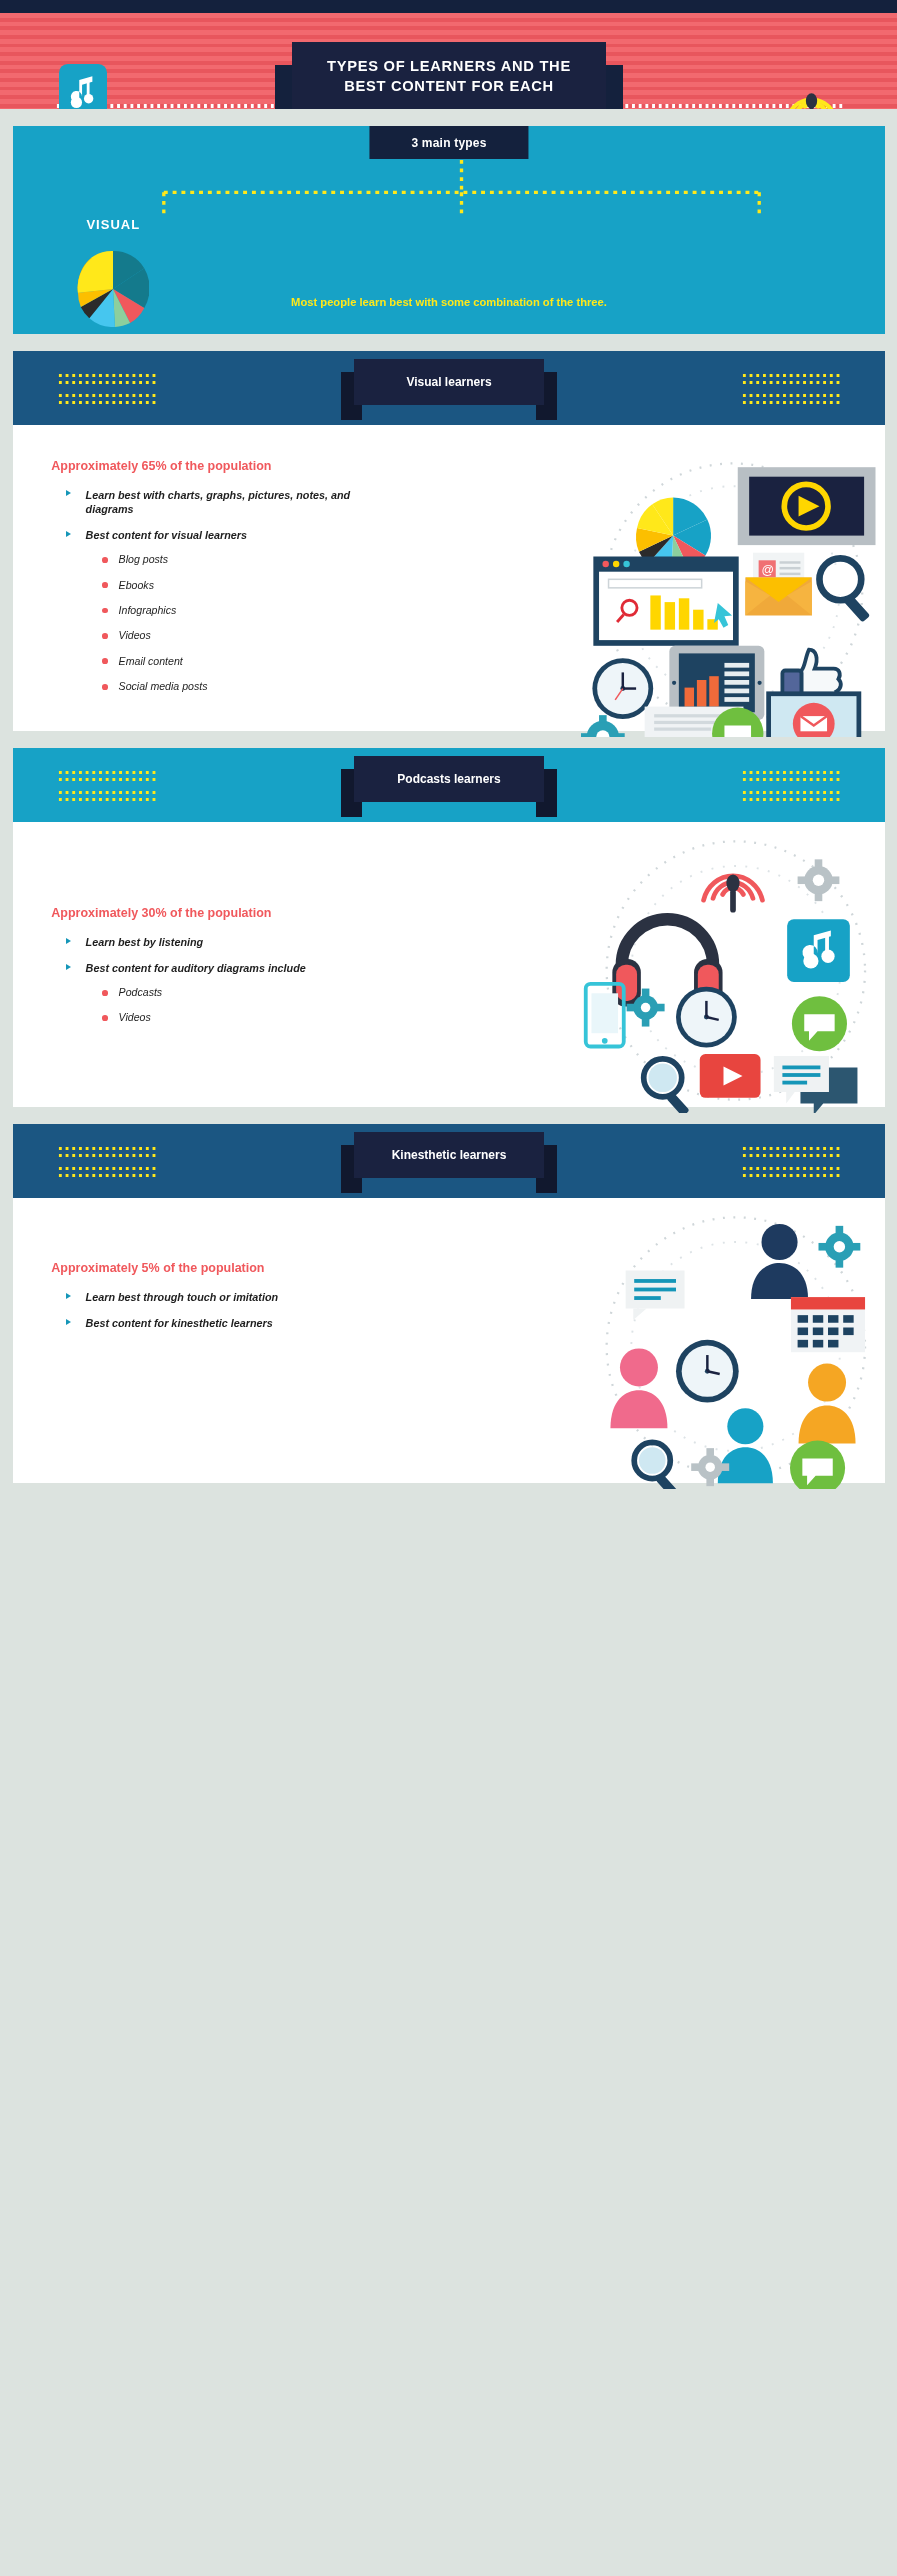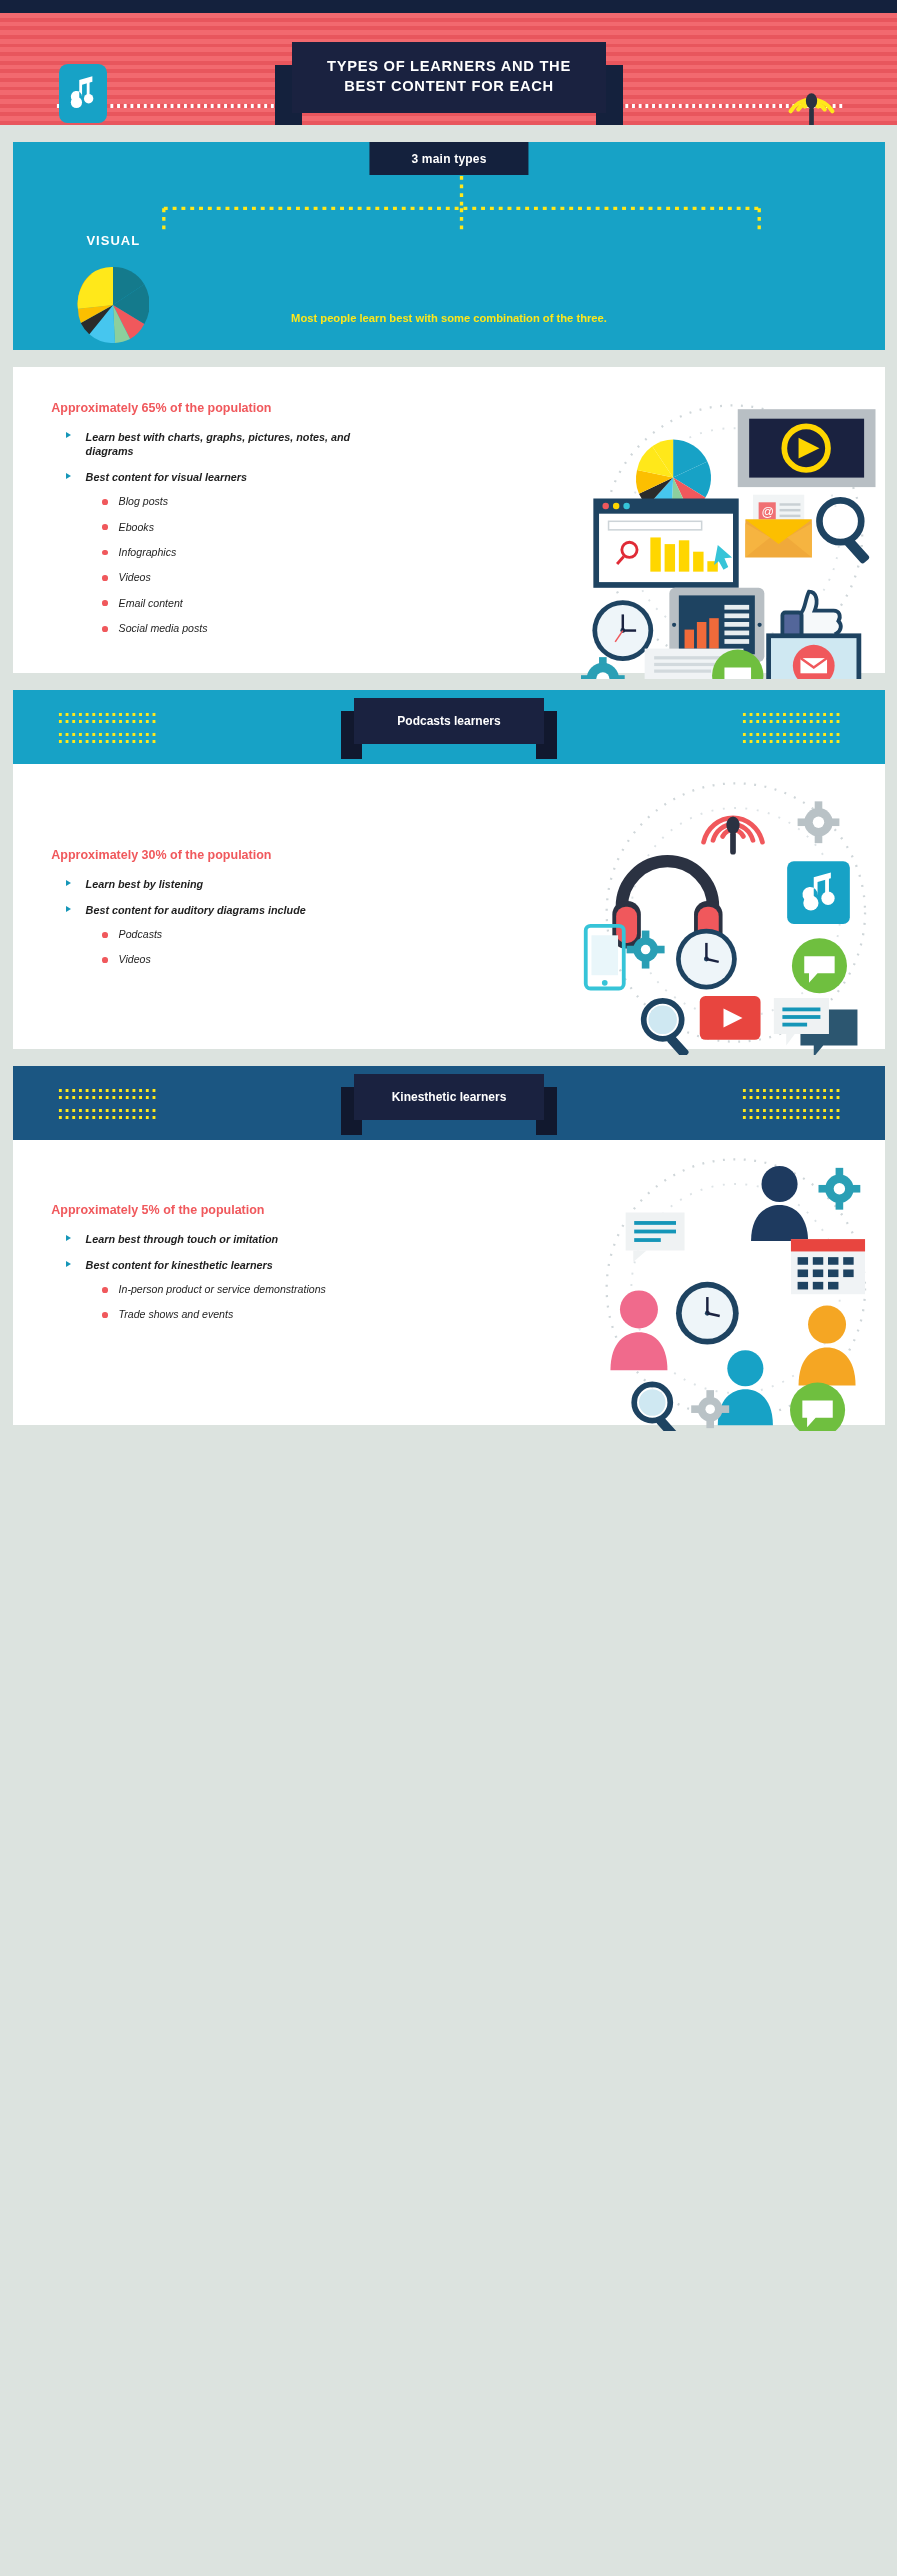--- a/index.html
+++ b/index.html
@@ -10,21 +10,21 @@
     position:relative;
     overflow-x:hidden;
   }
   .page { width:898px; position:relative; background:#dce3df; padding-bottom:25px; }
 
   
   .topstrip { height:13.3px; background:#14213d; width:100%; }
 
   
   .header {
-    position:relative; height:112px; width:100%;
+    position:relative; height:96px; width:100%;
     background:
       repeating-linear-gradient(
         to bottom,
         #f2696f 0px, #f2696f 4.8px,
         #e8565d 4.8px, #e8565d 8.6px
       );
     overflow:hidden;
   }
   .hdr-dots {
     position:absolute; left:55px; right:55px; top:91px; height:3.8px;
@@ -215,20 +215,39 @@
       </div>
 
 
 
     </div>
 
     <div class="types-foot">Most people learn best with some combination of the three.</div>
   </div>
 
   <div class="sec">
+    <div class="sec-head navy">
+      <div class="dotrows left">
+        <div class="dotline"></div>
+          <div class="dotline gap"></div>
+        <div class="dotline"></div>
+          <div class="dotline"></div>
+      </div>
+      <div class="dotrows right">
+        <div class="dotline"></div>
+          <div class="dotline gap"></div>
+        <div class="dotline"></div>
+          <div class="dotline"></div>
+      </div>
+      <div class="ribbon-wrap">
+        <div class="ribbon-tail-l"></div>
+        <div class="ribbon-tail-r"></div>
+        <div class="ribbon">Visual learners</div>
+      </div>
+    </div>
 
     <div class="sec-body tall">
       <div class="sec-text">
         <div class="approx">Approximately 65% of the population</div>
         <ul class="lvl1">
           <li>
             <span class="tri"></span>
             <span>Learn best with charts, graphs, pictures, notes, and diagrams</span>
           </li>
           <li>
@@ -560,24 +579,20 @@
       <div class="sec-text pad-low">
         <div class="approx">Approximately 5% of the population</div>
         <ul class="lvl1">
           <li>
             <span class="tri"></span>
             <span>Learn best through touch or imitation</span>
           </li>
           <li>
             <span class="tri"></span>
             <span>Best content for kinesthetic learners</span>
-            <ul class="lvl2">
-              <li><span class="dot"></span><span>In-person product or service demonstrations</span></li>
-              <li><span class="dot"></span><span>Trade shows and events</span></li>
-            </ul>
           </li>
         </ul>
       </div>
 
       <div class="sec-art">
         <svg width="314" height="285" viewBox="0 0 330 300" style="right:-4.8px;bottom:-5.7px;">
           <circle cx="168" cy="150" r="136" fill="none" stroke="#cfd6d9" stroke-width="2.4" stroke-dasharray="2 9"></circle>
           <circle cx="168" cy="150" r="110" fill="none" stroke="#dde3e6" stroke-width="2" stroke-dasharray="2 10"></circle>
 
           <g transform="translate(182,18)">

